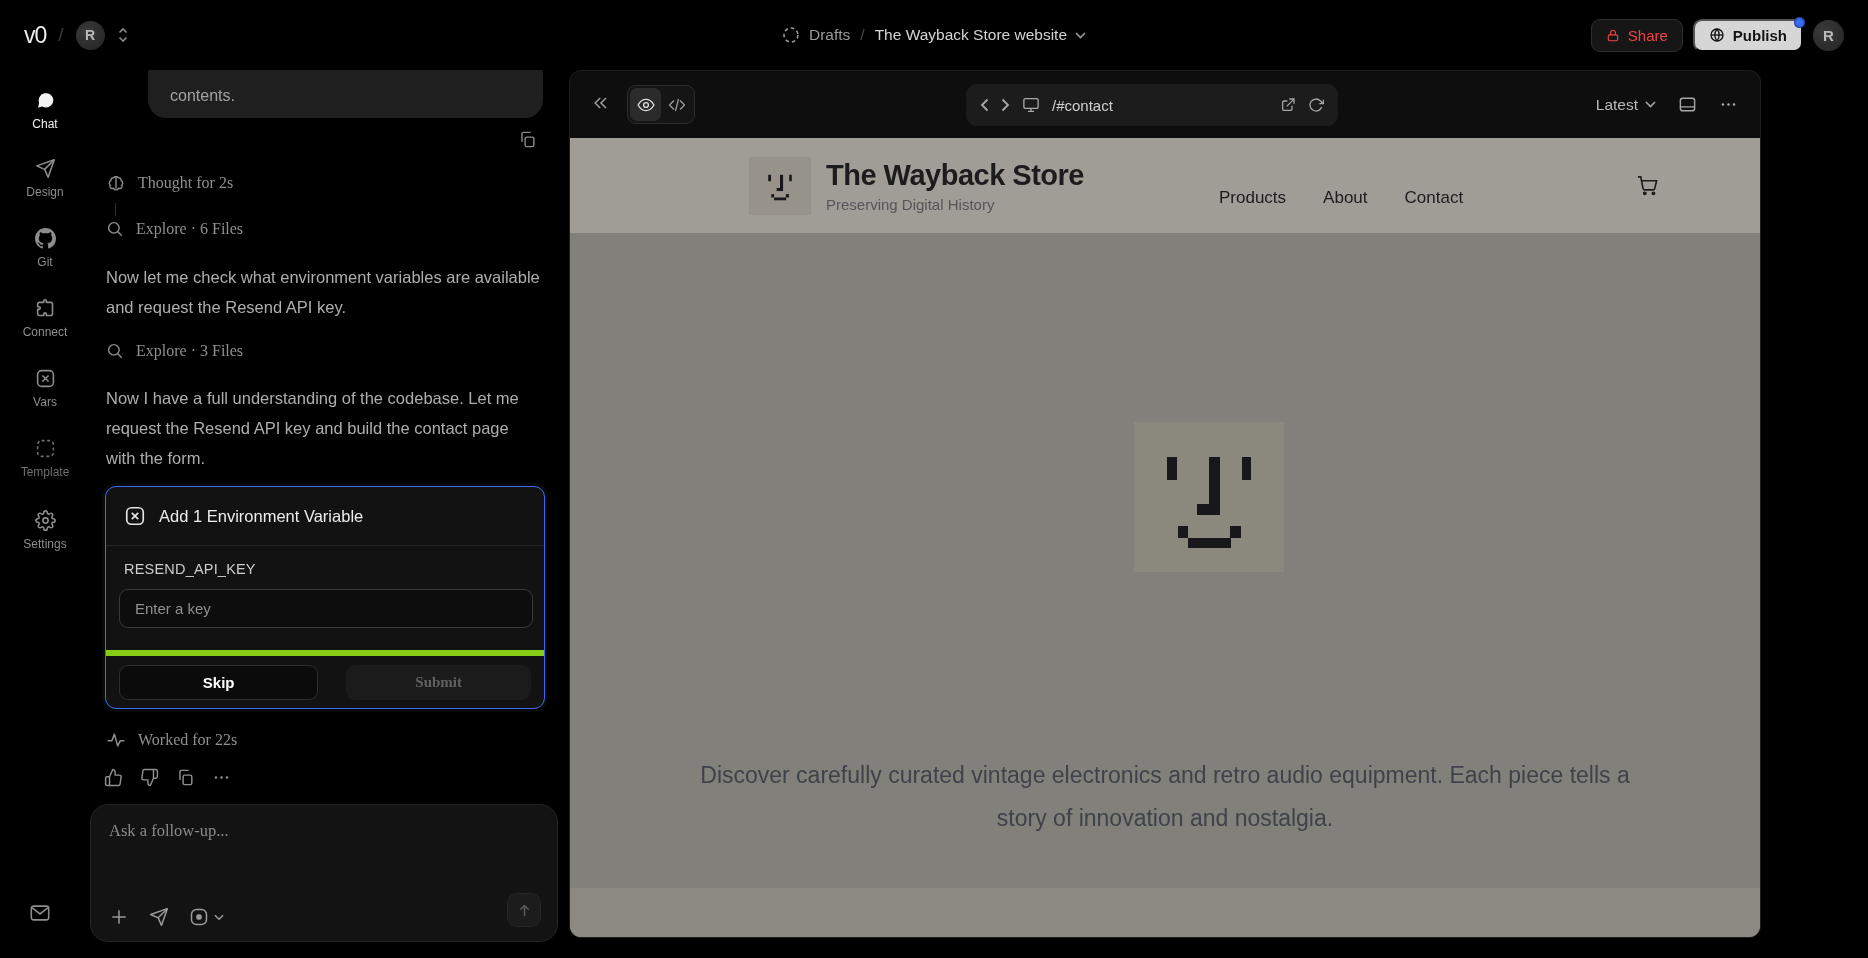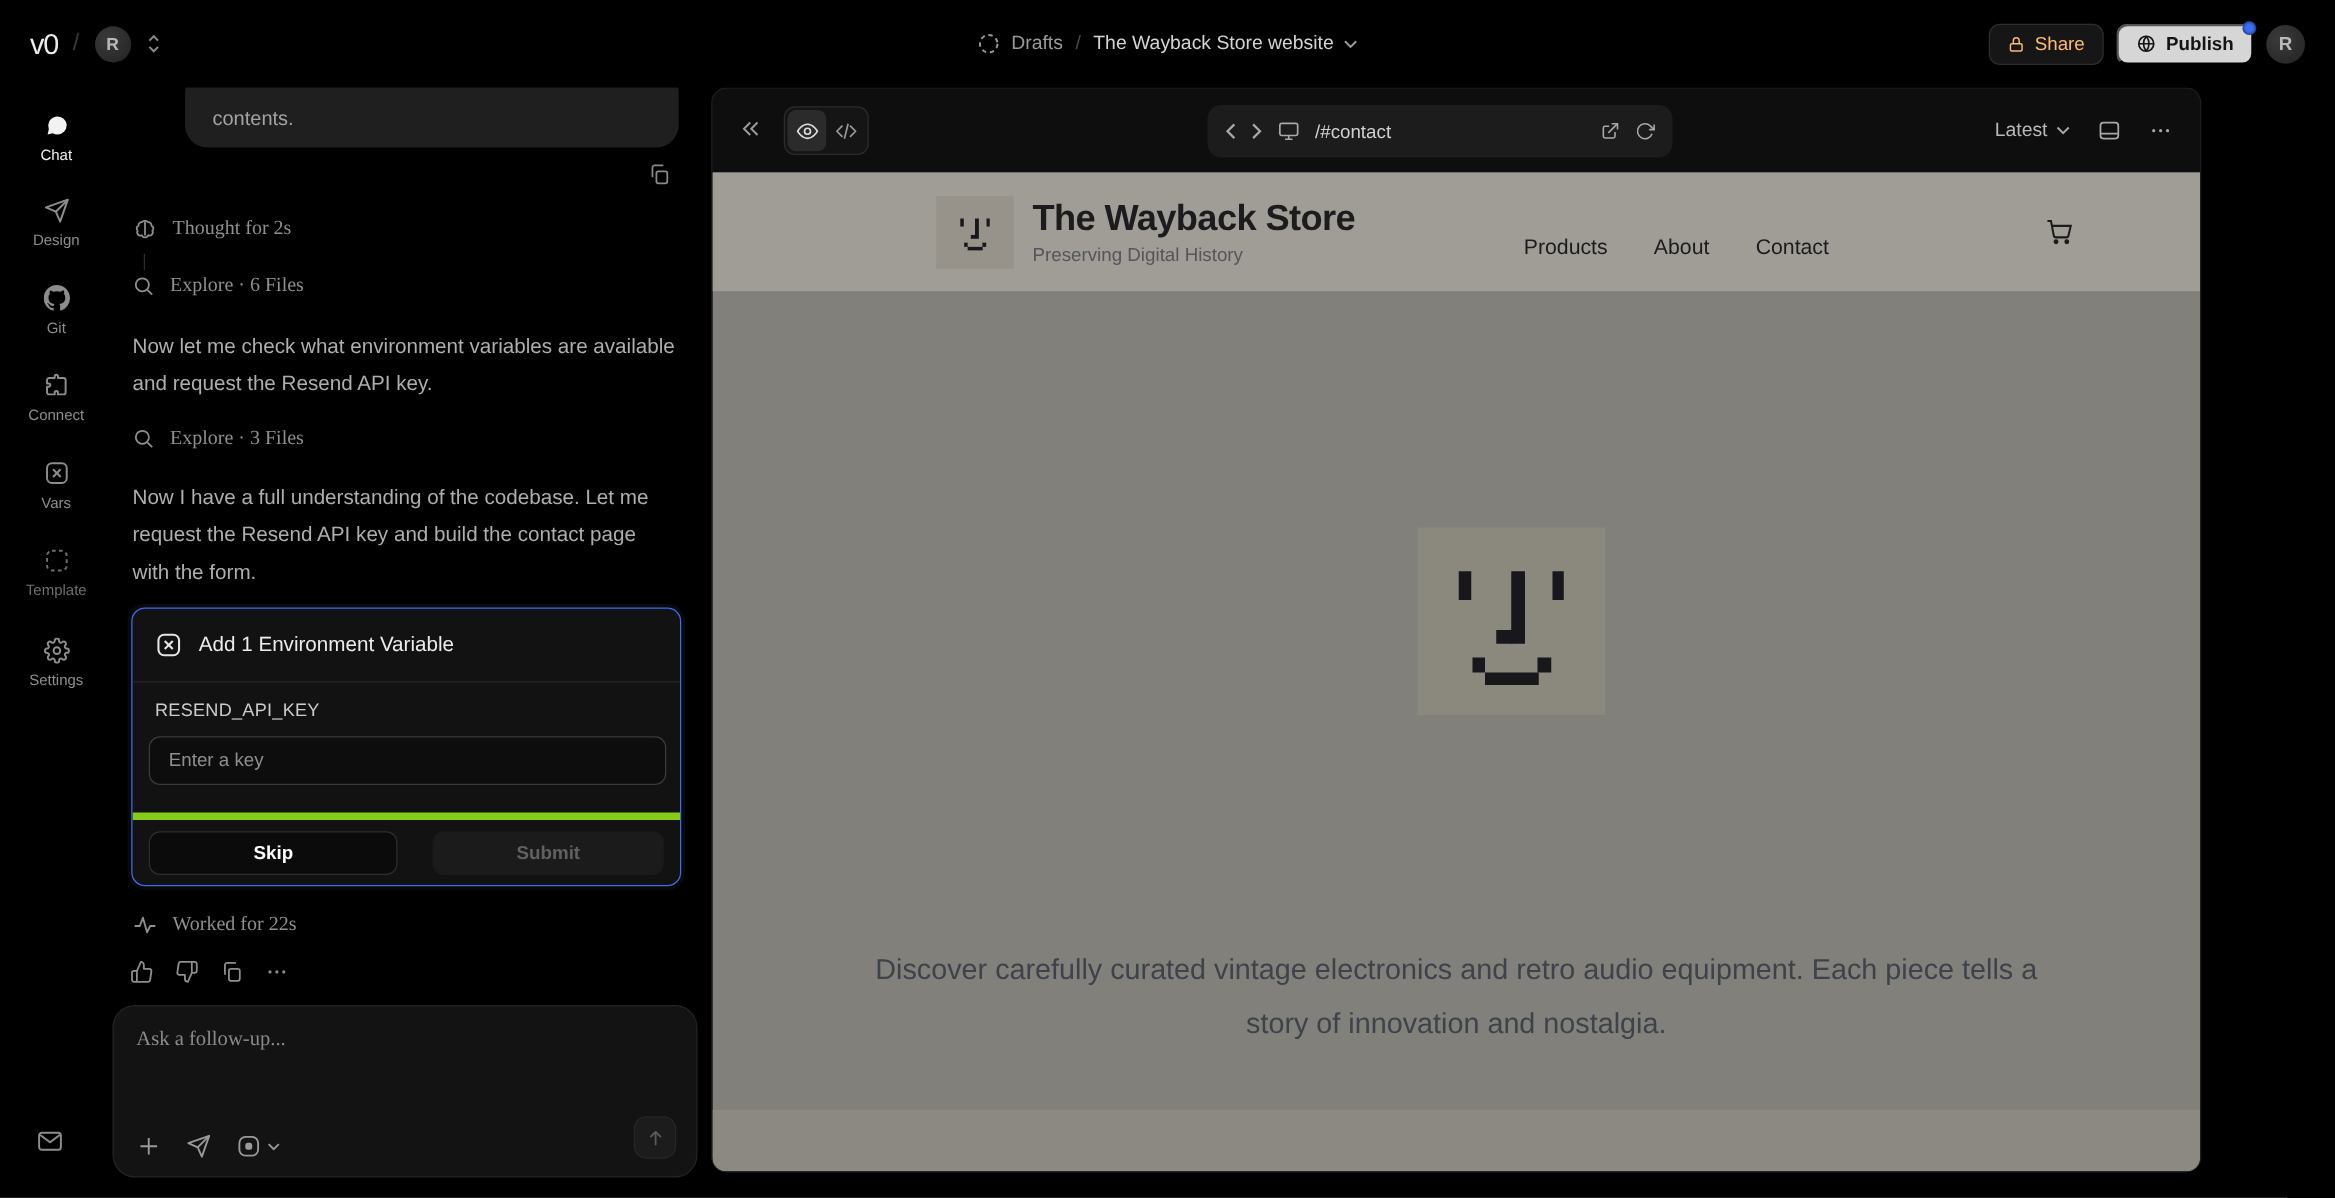--- a/index.html
+++ b/index.html
@@ -19,21 +19,21 @@
   .avatar.small { width:29px; height:29px; font-size:14px; }
   .avatar.right { width:31px; height:31px; font-size:15px; }
   .tb-chevrons { color:#8a8a8a; cursor:pointer; }
   .breadcrumb { position:absolute; left:50%; top:0; height:70px; transform:translateX(-50%);
     display:flex; align-items:center; gap:10px; font-size:15.5px; }
   .bc-section { color:#9a9a9a; display:flex; align-items:center; gap:9px; cursor:pointer; }
   .bc-sep { color:#4a4a4a; }
   .bc-project { color:#d4d4d4; display:flex; align-items:center; gap:8px; cursor:pointer; }
   .tb-right { margin-left:auto; display:flex; align-items:center; gap:10px; padding-right:24px; }
   .btn-share { height:33px; display:flex; align-items:center; gap:8px; padding:0 14px;
-    background:#161616; border:1px solid #2e2e2e; border-radius:9px; color:#fdba74; font-size:15px; cursor:pointer;justify-content:flex-end; }
+    background:#161616; border:1px solid #2e2e2e; border-radius:9px; color:#ef4444; font-size:15px; cursor:pointer;justify-content:flex-end; }
   .btn-publish { position:relative; height:33px; display:flex; align-items:center; gap:8px; padding:0 14px;
     background:#d6d6d6; border-radius:9px; color:#141414; font-size:15px; font-weight:600; cursor:pointer; }
   .publish-dot { position:absolute; top:-4px; right:-4px; width:11px; height:11px; border-radius:50%;
     background:#3b6ef6; box-shadow:inset 0 0 2px 1px rgba(0,0,0,.45); }
 
   
   .sidebar { position:absolute; left:0; top:70px; width:90px; bottom:0; }
   .side-item { position:absolute; left:0; width:90px; display:flex; flex-direction:column;
     align-items:center; gap:6px; cursor:pointer; color:#8d8d8d; }
   .side-item .lbl { font-size:12px; }
@@ -60,21 +60,21 @@
   .env-var-name { color:#cccccc; font-size:14.5px; font-weight:500; letter-spacing:.2px; }
   .env-input { margin-top:12px; margin-left:-5px; width:414px; height:39px; background:#0d0d0d;
     border:1px solid #3a3a3a; border-radius:9px; color:#ddd; font-size:15px; padding:0 15px;
     font-family:"Liberation Sans", sans-serif; outline:none; }
   .env-input::placeholder { color:#8f8f8f; }
   .env-foot { position:absolute; left:0; right:0; bottom:0; height:58px; border-top:6px solid #84cc16;
     display:flex; align-items:center; gap:28px; padding:0 13px; }
   .btn-skip { flex:1.08; height:35px; background:#0b0b0b; border:1px solid #2e2e2e; border-radius:9px;
     color:#fff; font-size:15px; font-weight:600; cursor:pointer; font-family:inherit; }
   .btn-submit { flex:1; height:35px; background:#1b1b1b; border:1px solid #1b1b1b; border-radius:9px;
-    color:#616161; font-size:15px; font-weight:600; cursor:default; font-family:Liberation Sans, sans-serif; }
+    color:#616161; font-size:15px; font-weight:600; cursor:default; font-family:Liberation Serif, serif; }
   .feedback { position:absolute; left:14px; top:698px; display:flex; align-items:center; gap:17px; color:#8f8f8f; }
   .feedback .icon { cursor:pointer; }
   
   .composer { position:absolute; left:0; top:734px; width:468px; height:138px; background:#131313;
     border:1px solid #242424; border-radius:18px; }
   .composer textarea { position:absolute; left:18px; top:16px; width:420px; height:60px; background:transparent;
     border:none; resize:none; outline:none; color:#cfcfcf; font-size:16.5px; font-family:Liberation Serif, serif; }
   .composer textarea::placeholder { color:#8a8a8a; }
   .composer-tools { position:absolute; left:18px; bottom:14px; display:flex; align-items:center; gap:20px; color:#9a9a9a; }
   .composer-tools .icon { cursor:pointer; }

